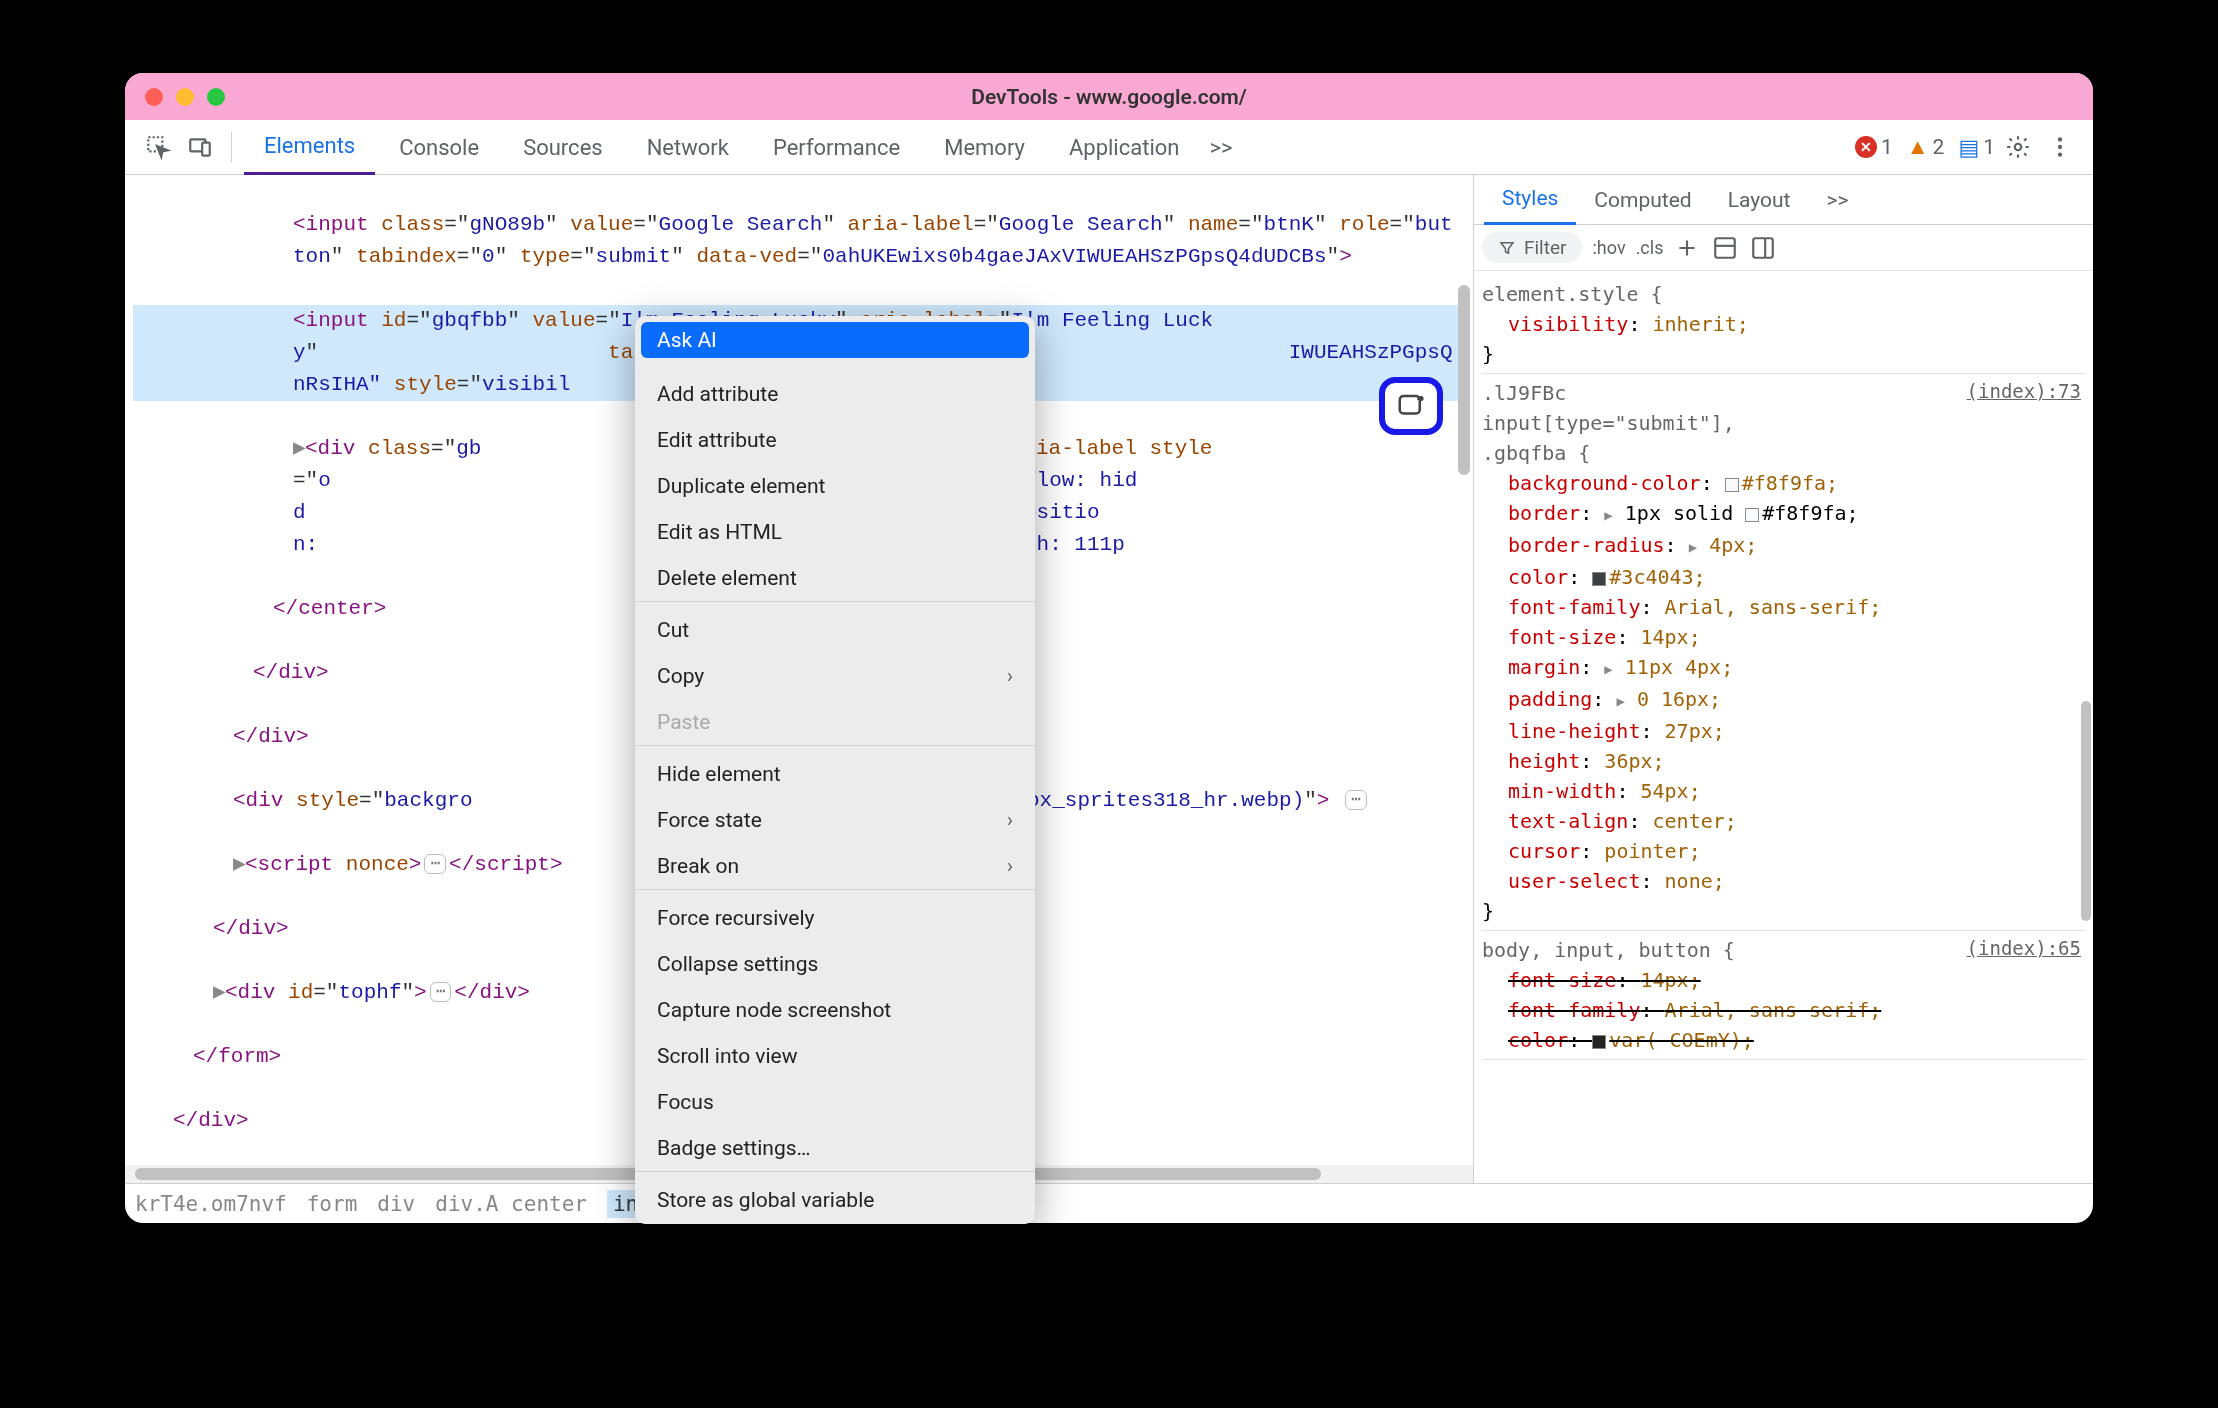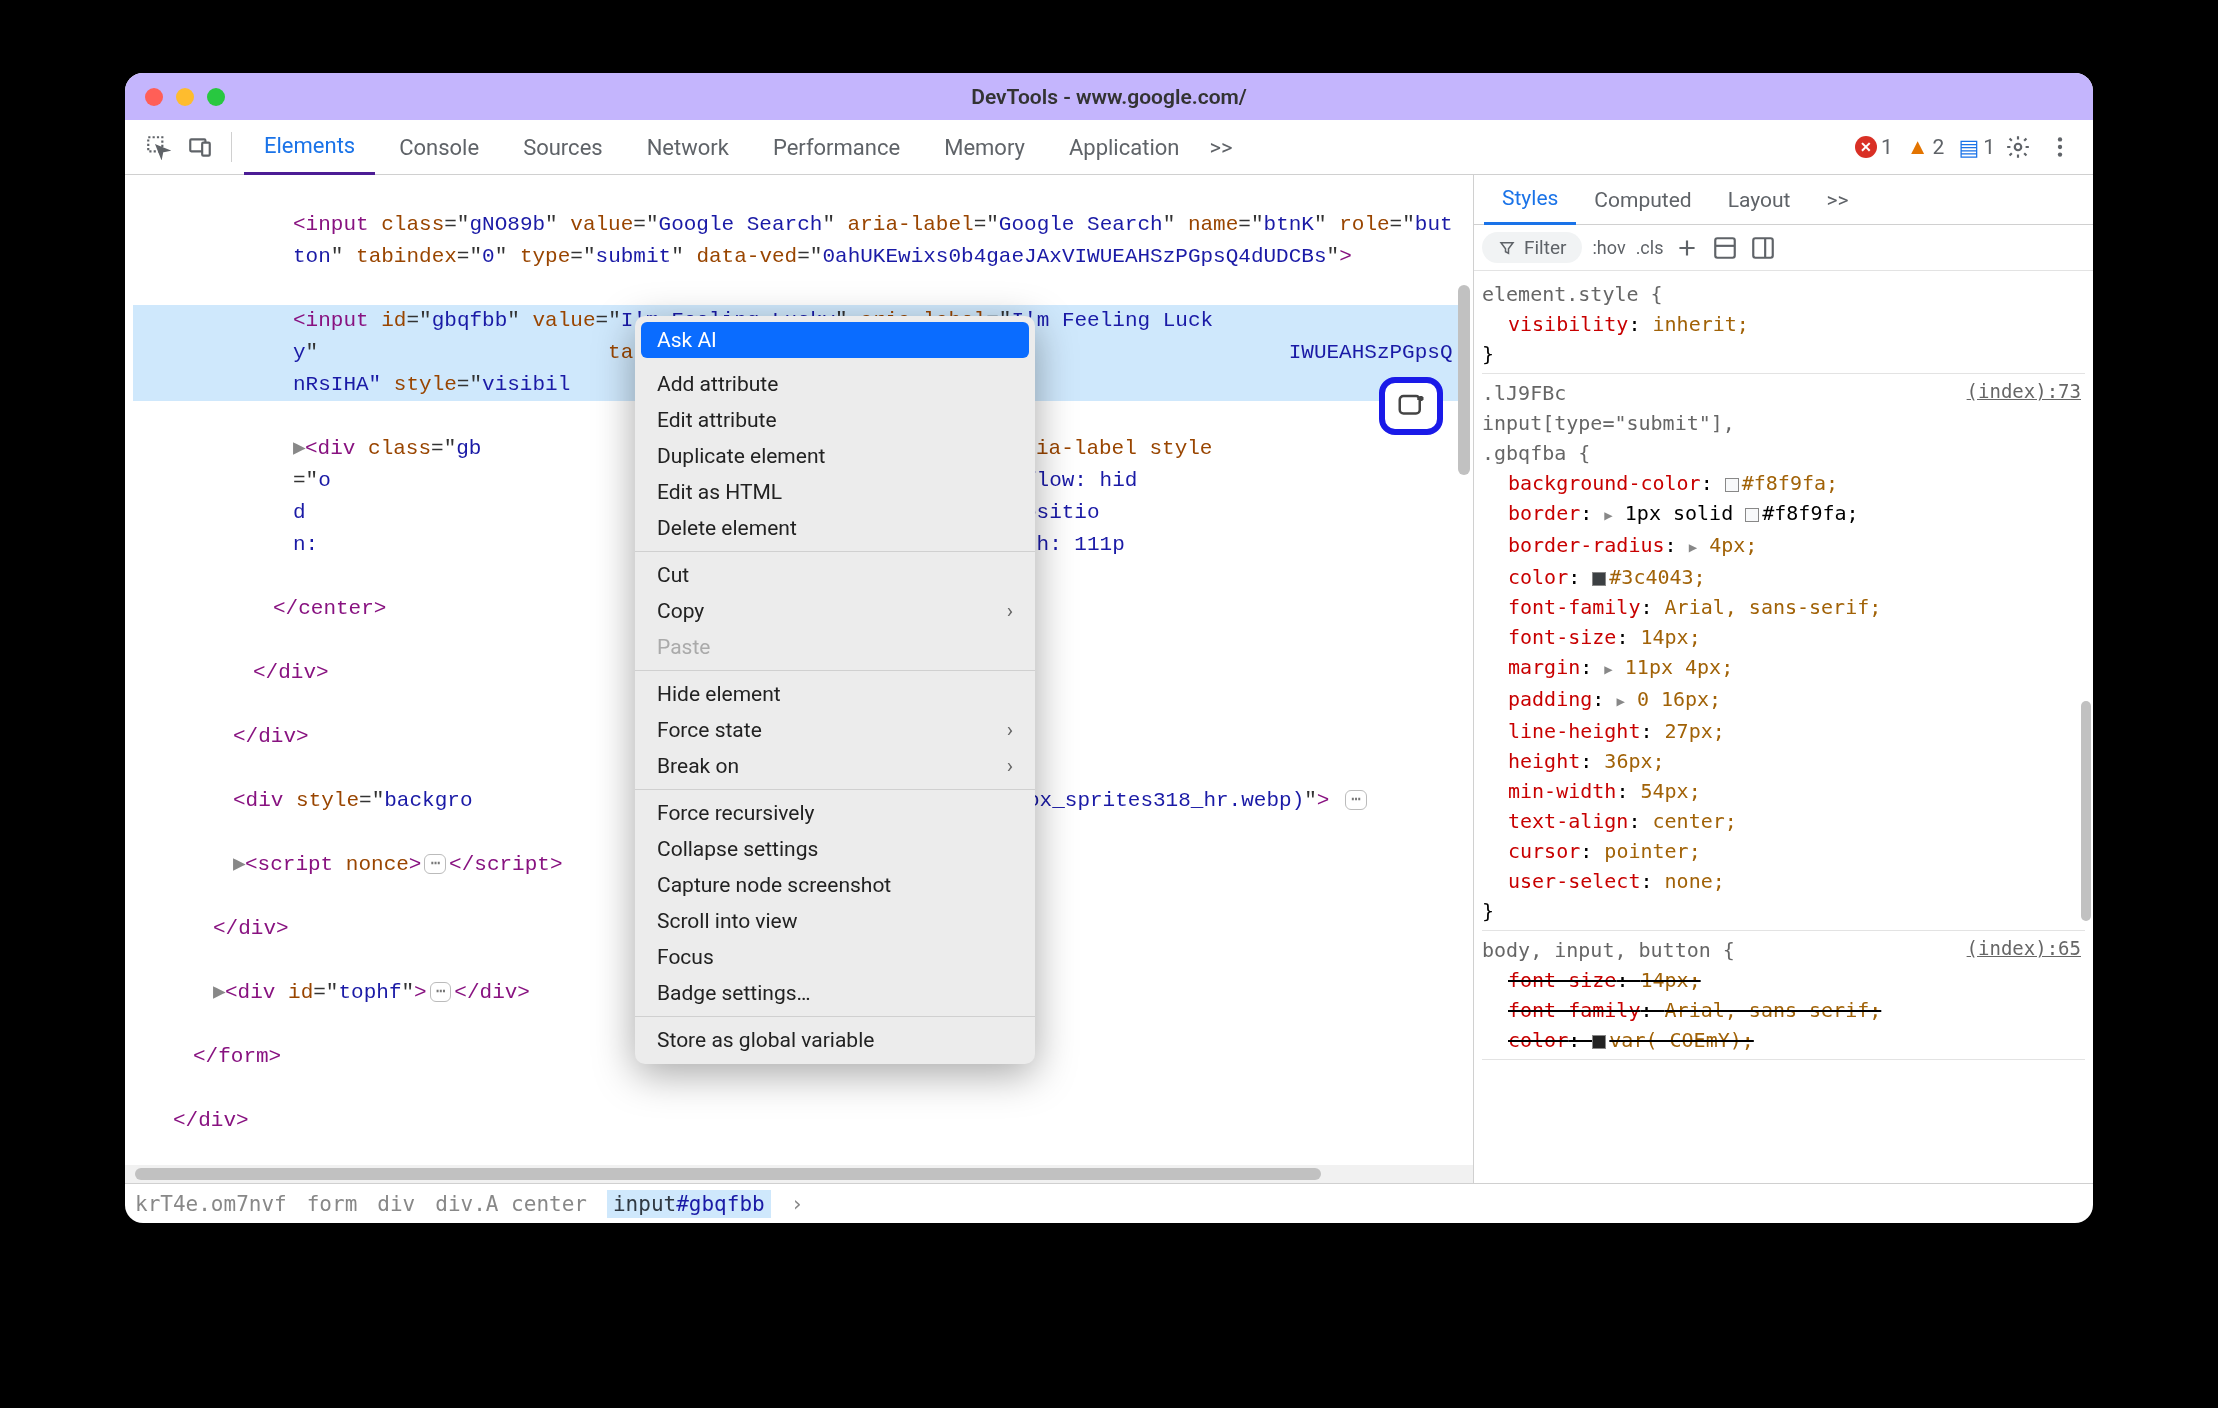--- a/index.html
+++ b/index.html
@@ -21,21 +21,21 @@
   box-shadow: 0 30px 80px rgba(0,0,0,0.6);
   overflow: visible;
 }
 .titlebar {
   height: 47px;
   display: flex;
   align-items: center;
   padding: 0 20px;
   border-top-left-radius: 18px;
   border-top-right-radius: 18px;
-  background: #c4b5fd;
+  background: #f9a8d4;
   position: relative;
 }
 .traffic { display: flex; gap: 13px; position: absolute; left: 20px; }
 .traffic span { width: 18px; height: 18px; border-radius: 50%; }
 .t-red { background: #ff5f57; }
 .t-yellow { background: #febc2e; }
 .t-green { background: #28c840; }
 .title-text { flex:1; text-align:center; font-size: 21px; font-weight: 600; color:#333; }
 .tabbar {
   display: flex;
@@ -242,20 +242,21 @@
   padding:6px 0;
   font-size:21px;
   z-index: 100;
 }
 .cm-item {
   padding: 6px 22px;
   display:flex;
   align-items:center;
   justify-content:space-between;
   color:#222;
+  margin-top:10px;
 }
 .cm-item.highlight { background:#0a6cff; color:#fff; border-radius:6px; margin:0 6px; padding:6px 16px; }
 .cm-item.disabled { color:#aaa; }
 .cm-sep { height:1px; background:#d0d0d0; margin:5px 0; }
 .cm-chevron { color:#666; }
 .styles-vscroll {
   position:absolute;
   right:0;
   top:0;
   width:14px;

